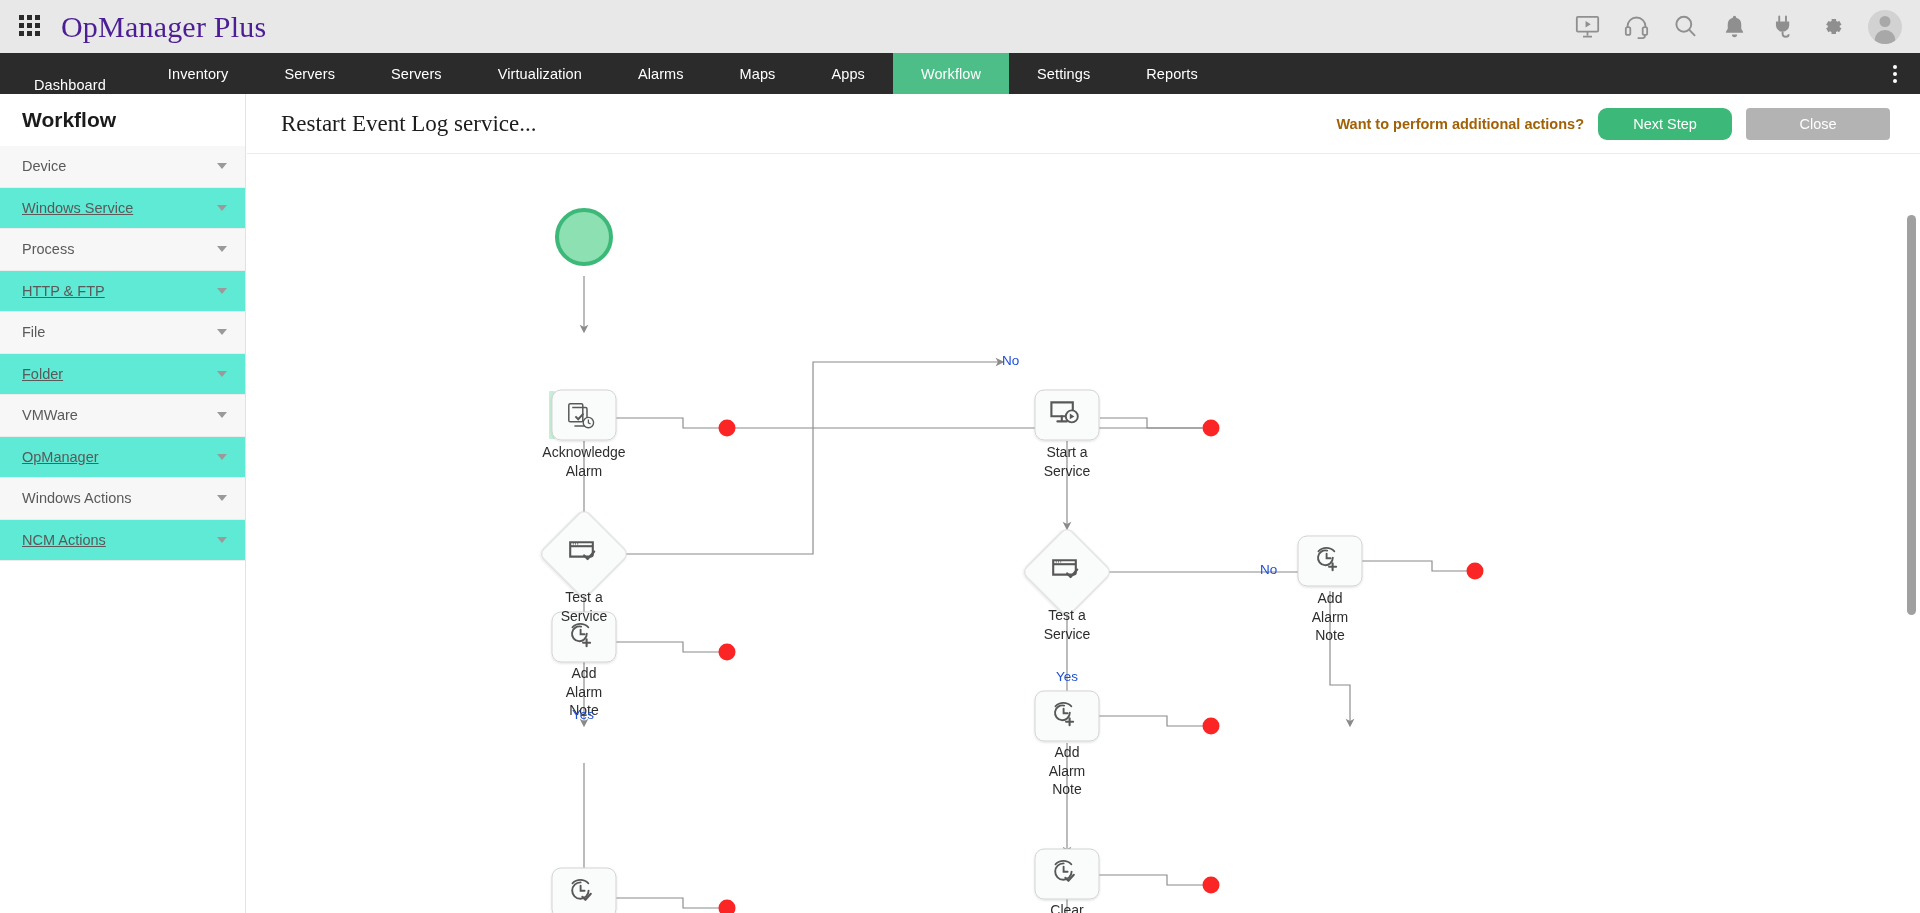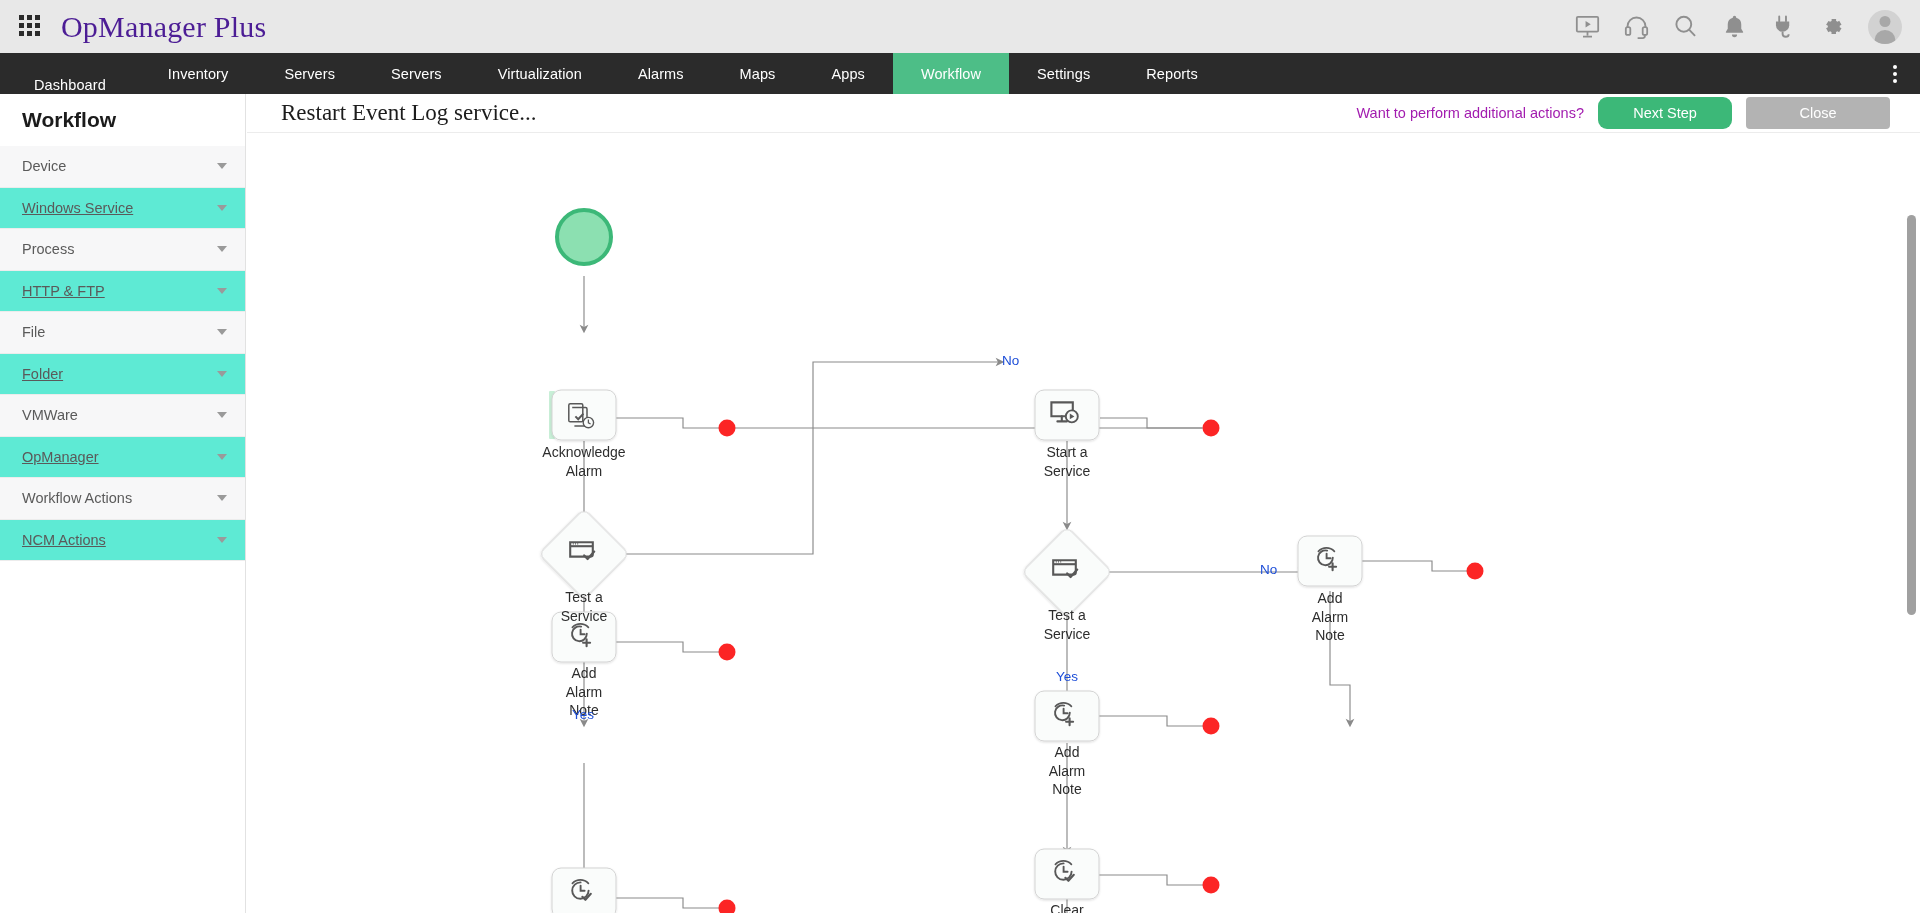--- a/index.html
+++ b/index.html
@@ -102,35 +102,35 @@
     border-right: 5.5px solid transparent;
     border-top: 6px solid #9a9a9a;
   }
 
   
   .content {
     position: absolute; left: 247px; top: 94px;
     width: 1673px; height: 819px; background: #fff; overflow: hidden;
   }
   .content-header {
-    position: relative; height: 39px;
+    position: relative; height: 60px;
     border-bottom: 1px solid #ececec;
     display: flex; align-items: center;
     padding: 0 30px 0 34px;
     gap: 36px;
   }
   .page-title {
     font-family: "Liberation Serif", serif;
     font-size: 23px; color: #1c1c1c; font-weight: 400;
   }
   .header-actions {
     margin-left: auto; display: flex; align-items: center; gap: 14px;
   }
   .link-additional {
-    color: #a21caf; font-size: 14.5px; cursor: pointer; white-space: nowrap;
+    color: #a16207; font-size: 14.5px; cursor: pointer; white-space: nowrap; font-weight: bold;
   }
   .btn {
     height: 32px; min-width: 134px;
     border: none; border-radius: 4px;
     color: #fff; font-size: 14.5px;
     font-family: "Liberation Sans", sans-serif;
     cursor: pointer;
     display: inline-flex; align-items: center; justify-content: center;
   }
   .btn-next { background: #3cb878; border-radius: 9px; }
@@ -273,21 +273,21 @@
   </div>
   <div class="side-item alt">
     <span>VMWare</span>
     <span class="caret"></span>
   </div>
   <div class="side-item alt2">
     <span>OpManager</span>
     <span class="caret"></span>
   </div>
   <div class="side-item alt">
-    <span>Workflow Actions</span>
+    <span>Windows Actions</span>
     <span class="caret"></span>
   </div>
   <div class="side-item alt2">
     <span>NCM Actions</span>
     <span class="caret"></span>
   </div>
 </div>
 
 <div class="content">
 

